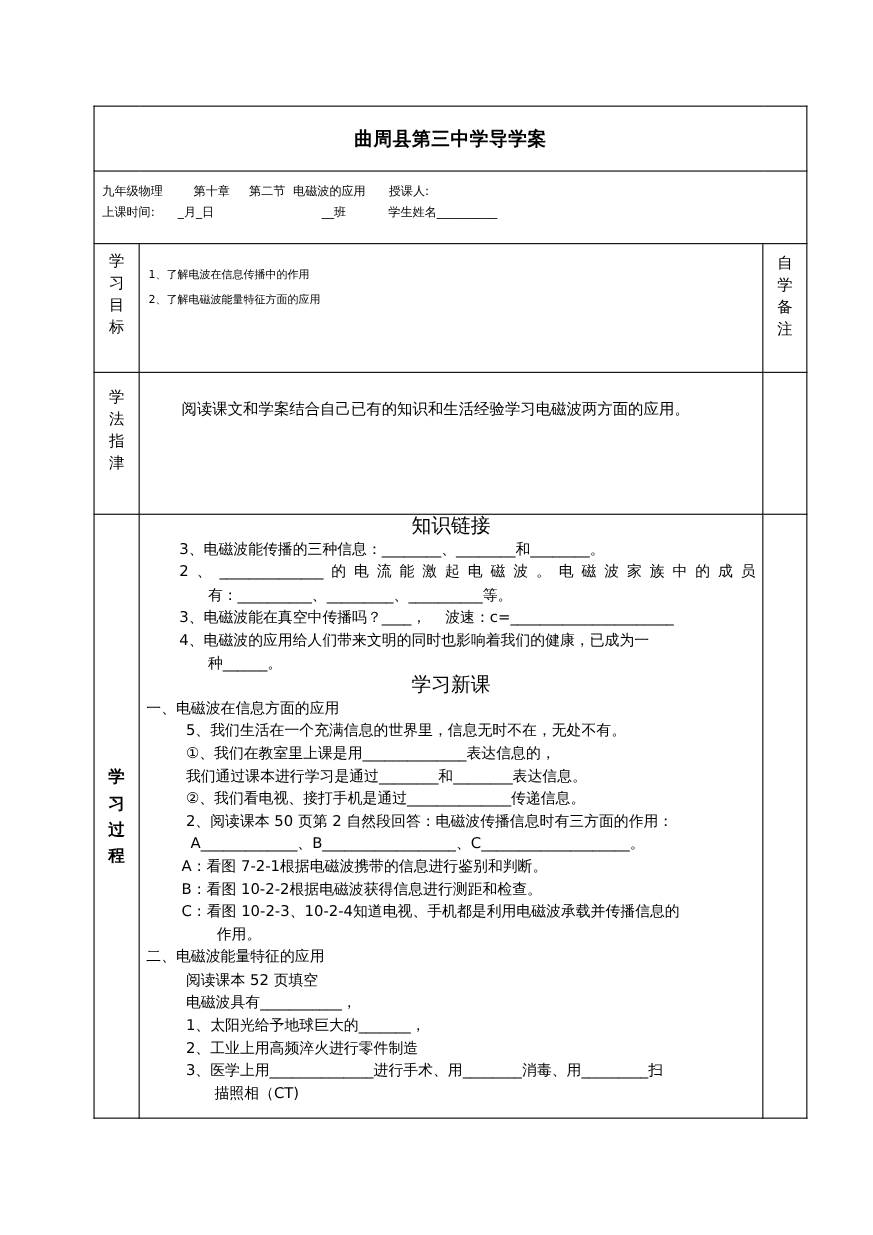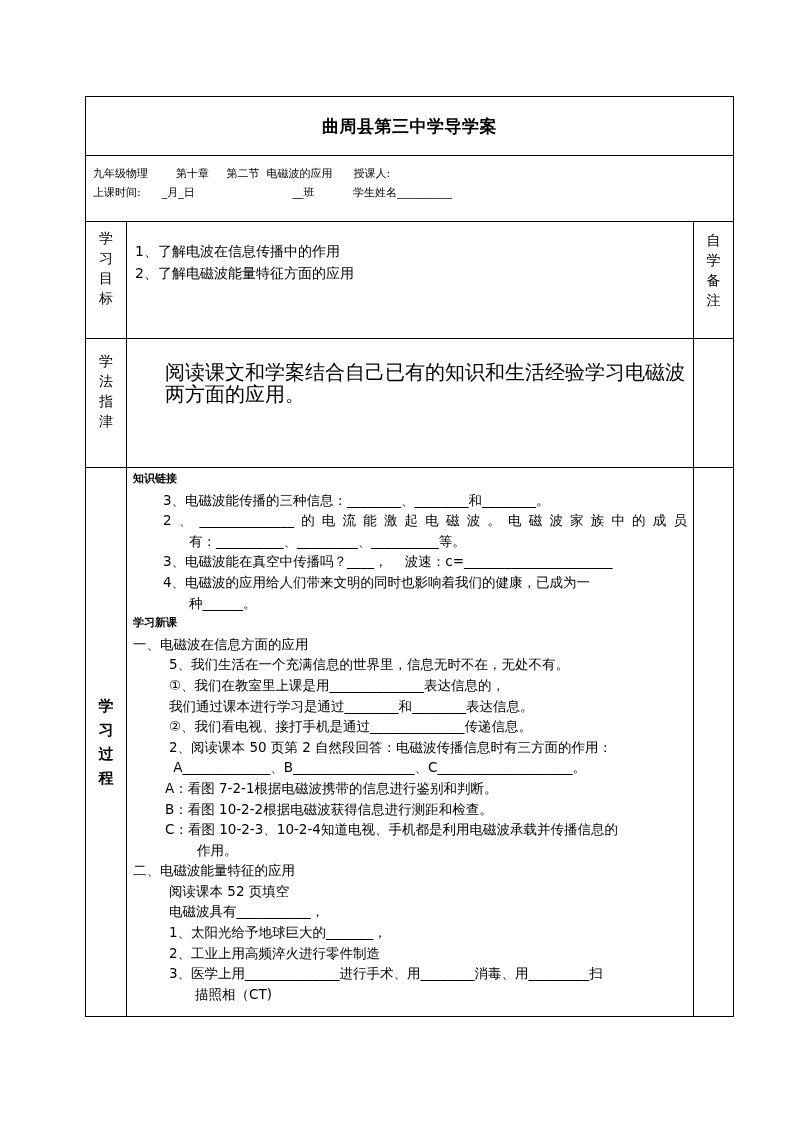--- a/index.html
+++ b/index.html
@@ -7,28 +7,28 @@
   .page { position:absolute; left:12px; top:0; width:794px; height:1123px; }
   table.sheet { position:absolute; left:73px; top:96px; width:648px; border-collapse:collapse; table-layout:fixed; }
   table.sheet td { border:1px solid #000; padding:0; vertical-align:top; }
   .title-cell { height:58px; text-align:center; vertical-align:middle !important; font-size:17px; font-weight:bold; letter-spacing:0.5px; }
   .info-cell { height:57px; font-size:11px; line-height:19px; padding:8px 0 0 7px !important; }
   .info-line { white-space:pre; }
   .label-col { width:40px; text-align:center; font-size:14px; }
   .note-col { width:38px; text-align:center; font-size:14px; }
   .vlabel { display:flex; flex-direction:column; align-items:center; line-height:20px; }
   .goal-row td { height:98px; }
-  .goal-content { font-size:14px; line-height:22px; padding:18px 0 0 8px !important;margin-left:11px; }
+  .goal-content { font-size:10px; line-height:22px; padding:18px 0 0 8px !important;margin-left:11px; }
   .method-row td { height:106px; }
-  .method-content { font-size:20px; padding:22px 0 0 38px !important; line-height:22px; }
+  .method-content { font-size:14px; padding:22px 0 0 38px !important; line-height:22px; }
   .process-row td { height:547px; }
   .process-label { vertical-align:middle !important; font-weight:bold; font-size:15px; }
   .process-label .vlabel { line-height:24px; }
   .process-content { font-size:13.5px; line-height:20.6px; padding:1px 6px 0 6px !important; }
-  .heading { font-weight:bold; font-size:11px; }
+  .heading { font-weight:normal; font-size:18px;text-align:center; }
   .ind1 { padding-left:30px; }
   .ind1h { padding-left:56px; }
   .ind0 { padding-left:0; }
   .ind2 { padding-left:36px; }
   .ind3 { padding-left:62px; }
   .indA { padding-left:32px; }
   .indAC { padding-left:64px; }
   .line { white-space:pre; }
   .justify { text-align:justify; text-align-last:justify; }
 </style>

